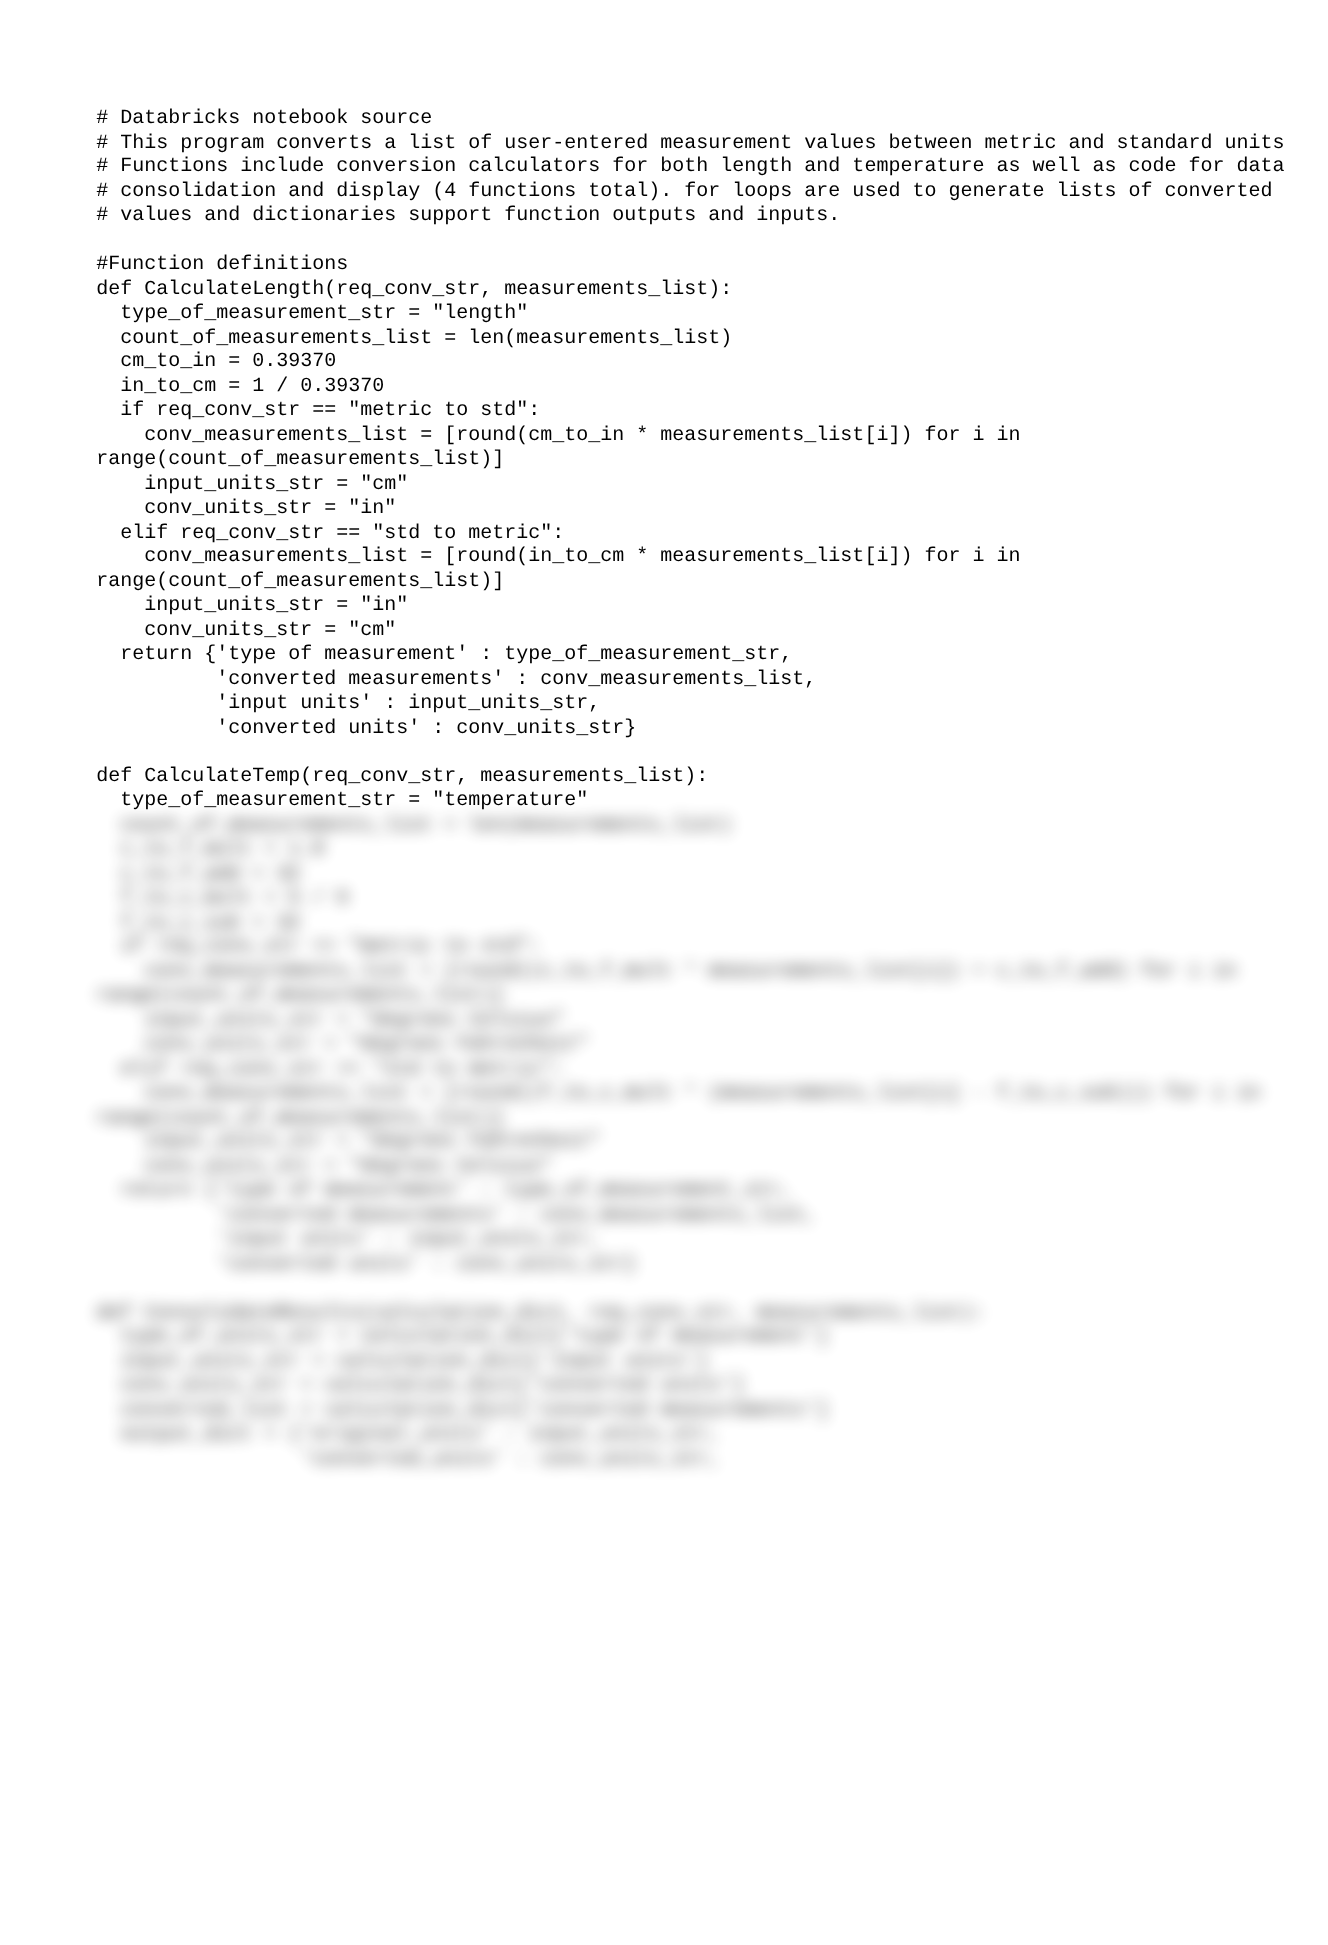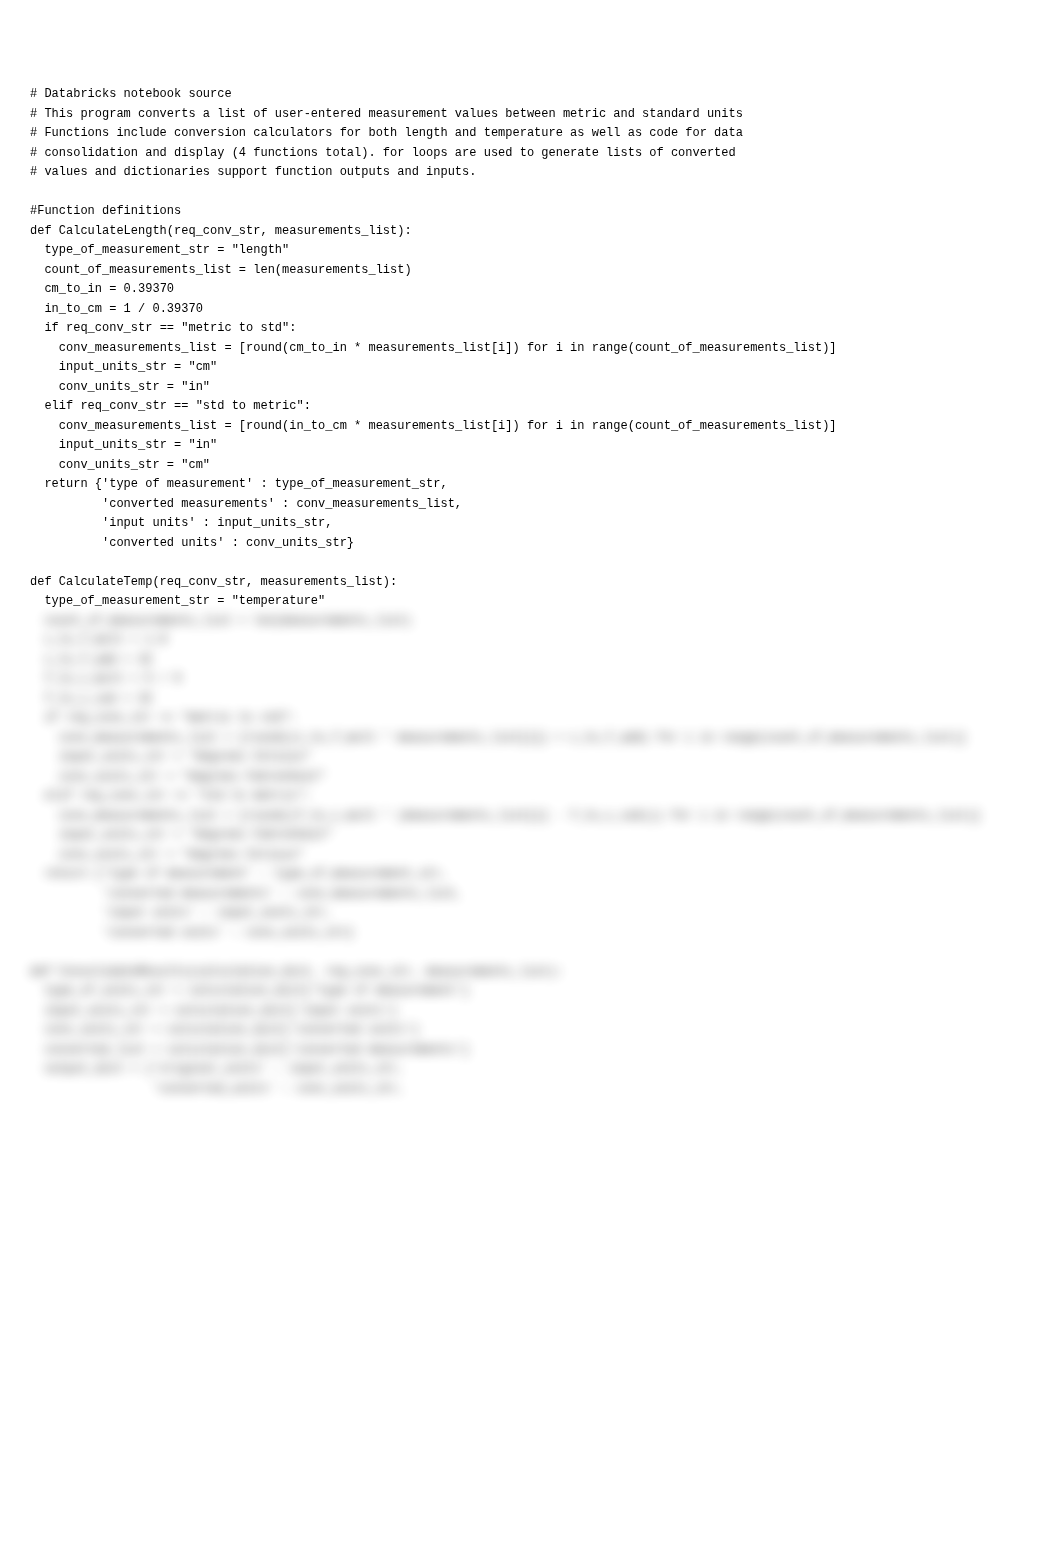--- a/index.html
+++ b/index.html
@@ -7,25 +7,26 @@
     padding: 0;
     width: 1062px;
     background: #ffffff;
   }
   body {
     padding: 85px 30px 30px 30px;
     box-sizing: border-box;
   }
   .code-block {
     font-family: "Courier New", Courier, monospace;
-    font-size: 12px;
+    font-size: 16px;
     line-height: 19.5px;
     color: #000000;
     white-space: pre-wrap;
     word-wrap: break-word;
+    margin-left: 47px;
   }
   .blurred-region {
     position: relative;
     filter: blur(6px);
     opacity: 0.85;
     user-select: none;
     pointer-events: none;
   }
 </style>
 </head>

